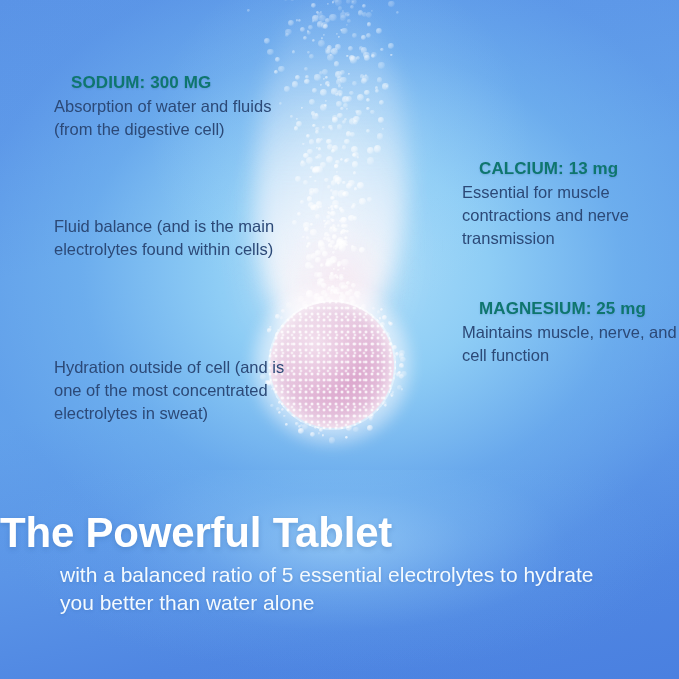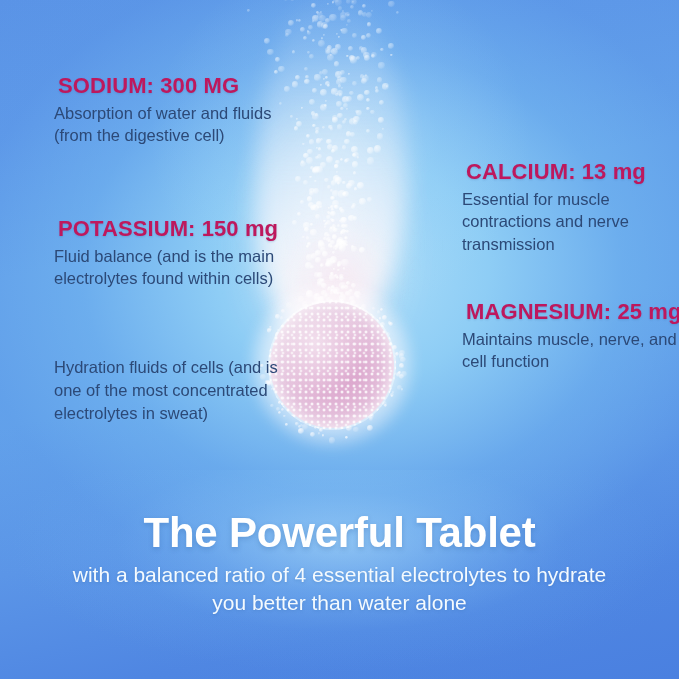--- a/index.html
+++ b/index.html
@@ -200,26 +200,26 @@
 
   
   .callout {
     position: absolute;
     width: 232px;
   }
   .callout.left  { left: 54px; }
   .callout.right { left: 462px; }
 
   .callout-title {
-    font-size: 22px;
+    font-size: 17px;
     font-weight: bold;
-    color: #be185d;
+    color: #0f766e;
     letter-spacing: 0.1px;
     line-height: 1.25;
-    margin: 0 0 2px 4px;
+    margin: 0 0 2px 17px;
     text-shadow: 0 1px 2px rgba(40,90,150,0.22);
   }
   .callout-body {
     font-size: 16.5px;
     font-weight: normal;
     color: #2c4977;
     line-height: 1.38;
     margin: 0;
   }
 
@@ -228,21 +228,20 @@
   #c-chloride  { top: 356px; }
   #c-calcium   { top: 158px; }
   #c-magnesium { top: 298px; }
 
   
   .headline-block {
     position: absolute;
     left: 0;
     top: 510px;
     width: 679px;
-    text-align: center;
   }
   .headline {
     font-size: 42px;
     font-weight: bold;
     color: #ffffff;
     letter-spacing: -0.2px;
     line-height: 1.08;
     margin: 0 0 6px 0;
     text-shadow: 0 2px 5px rgba(45,95,160,0.30);
   }
@@ -823,36 +822,35 @@
     <div class="tablet-bubbles"></div>
     <div class="tablet-edge"></div>
   </div>
 
   <div class="callout left" id="c-sodium">
     <p class="callout-title">SODIUM: 300 MG</p>
     <p class="callout-body">Absorption of water and fluids (from the digestive cell)</p>
   </div>
 
   <div class="callout left" id="c-potassium">
-    <p class="callout-title">POTASSIUM: 150 mg</p>
     <p class="callout-body">Fluid balance (and is the main electrolytes found within cells)</p>
   </div>
 
   <div class="callout left" id="c-chloride">
-    <p class="callout-body">Hydration fluids of cells (and is one of the most concentrated electrolytes in sweat)</p>
+    <p class="callout-body">Hydration outside of cell (and is one of the most concentrated electrolytes in sweat)</p>
   </div>
 
   <div class="callout right" id="c-calcium">
     <p class="callout-title">CALCIUM: 13 mg</p>
     <p class="callout-body">Essential for muscle contractions and nerve transmission</p>
   </div>
 
   <div class="callout right" id="c-magnesium">
     <p class="callout-title">MAGNESIUM: 25 mg</p>
     <p class="callout-body">Maintains muscle, nerve, and cell function</p>
   </div>
 
   <div class="headline-block">
     <h1 class="headline">The Powerful Tablet</h1>
-    <p class="subhead">with a balanced ratio of 4 essential electrolytes to hydrate you better than water alone</p>
+    <p class="subhead">with a balanced ratio of 5 essential electrolytes to hydrate you better than water alone</p>
   </div>
 
 </div>
 
 </body></html>

